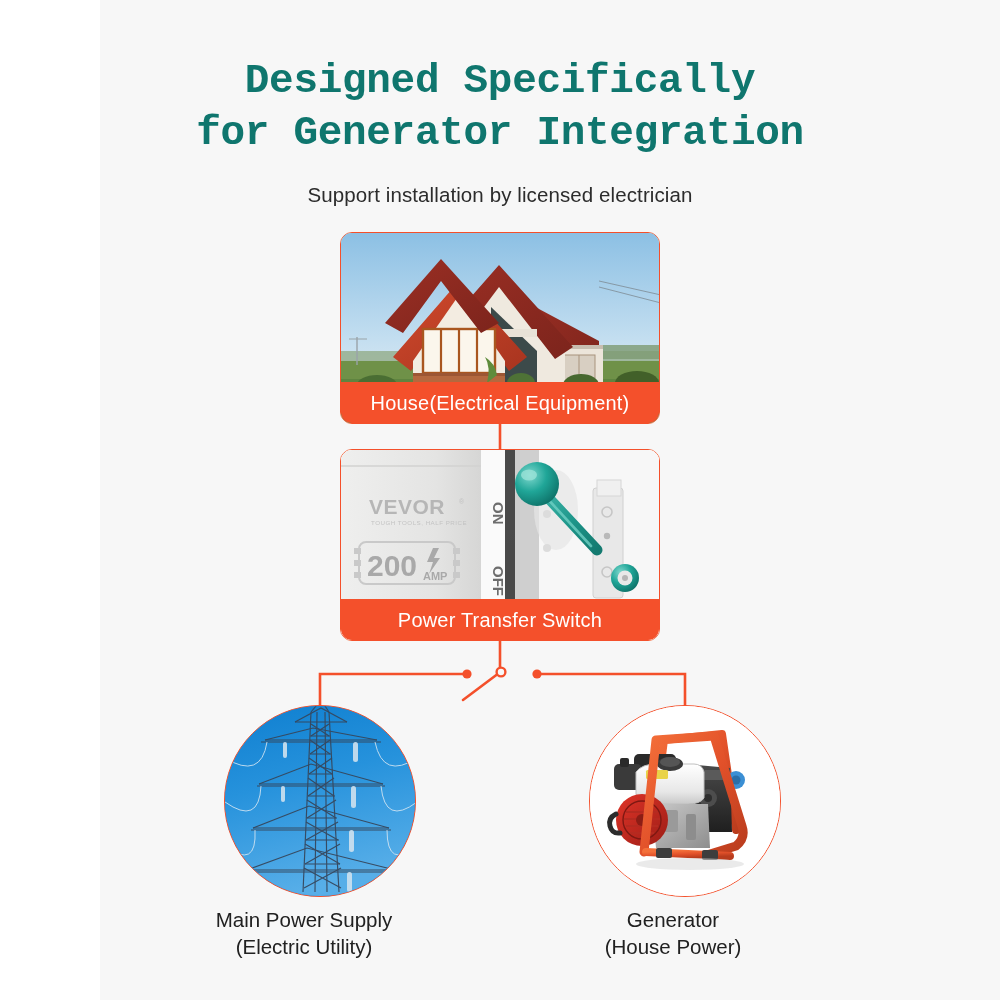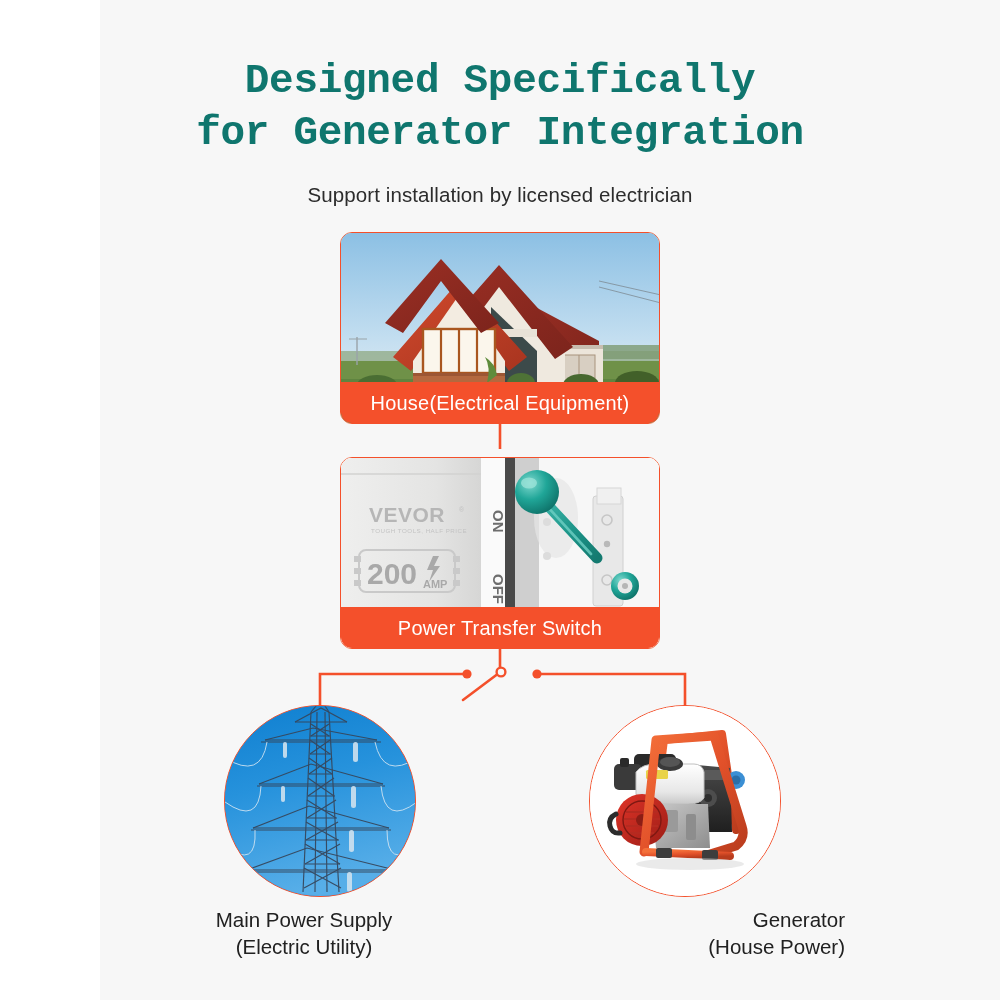--- a/index.html
+++ b/index.html
@@ -81,21 +81,21 @@
     border-bottom-left-radius: 11px;
     border-bottom-right-radius: 11px;
     letter-spacing: 0.2px;
   }
 
   
   #house-card { left: 340px; top: 232px; width: 320px; height: 192px; }
   #house-photo { background: linear-gradient(#9ec9e8 0%, #bcdcf1 52%, #cfe6f3 62%, #d9ecf5 70%); }
 
   
-  #switch-card { left: 340px; top: 449px; width: 320px; height: 192px; margin-top: 8px; }
+  #switch-card { left: 340px; top: 449px; width: 320px; height: 192px; }
   #switch-photo { background: linear-gradient(100deg,#f2f2f2 0%,#e9e9e9 38%,#fbfbfb 52%,#f4f4f4 100%); }
 
   
   .circle-node {
     position: absolute;
     width: 192px; height: 192px;
     border-radius: 50%;
     border: 1.6px solid #F4502B;
     overflow: hidden;
     box-sizing: border-box;
@@ -105,21 +105,21 @@
 
   .node-caption {
     position: absolute;
     width: 320px;
     text-align: center;
     font-size: 20.5px;
     color: #212121;
     line-height: 1.33;
   }
   #utility-caption { left: 144px; top: 906px; }
-  #generator-caption { left: 525px; top: 906px; text-align: right; }
+  #generator-caption { left: 513px; top: 906px; }
   .node-caption span { display: block; }
 
   
   #wires {
     position: absolute;
     left: 0; top: 0;
     width: 1000px; height: 1000px;
     pointer-events: none;
   }
 </style>

